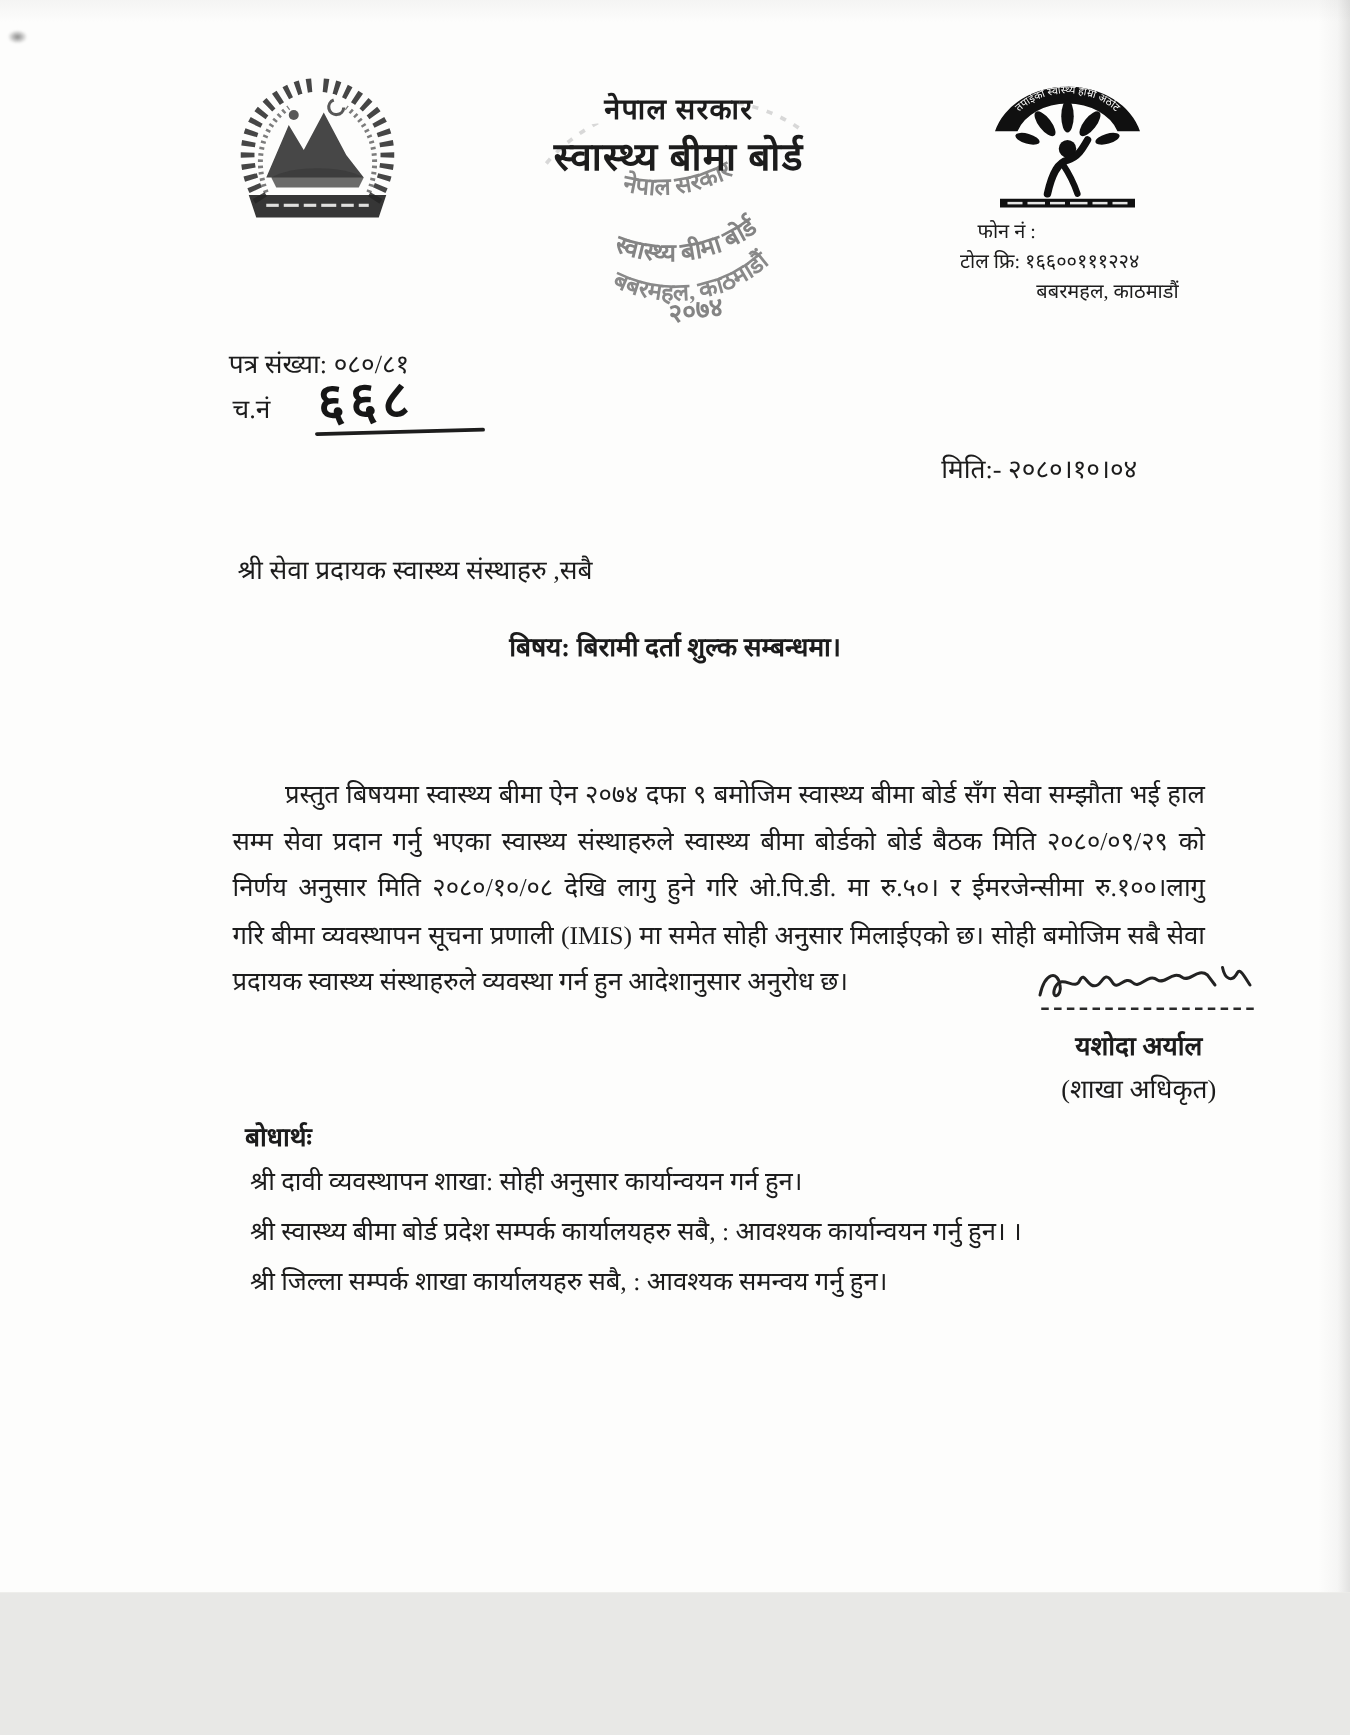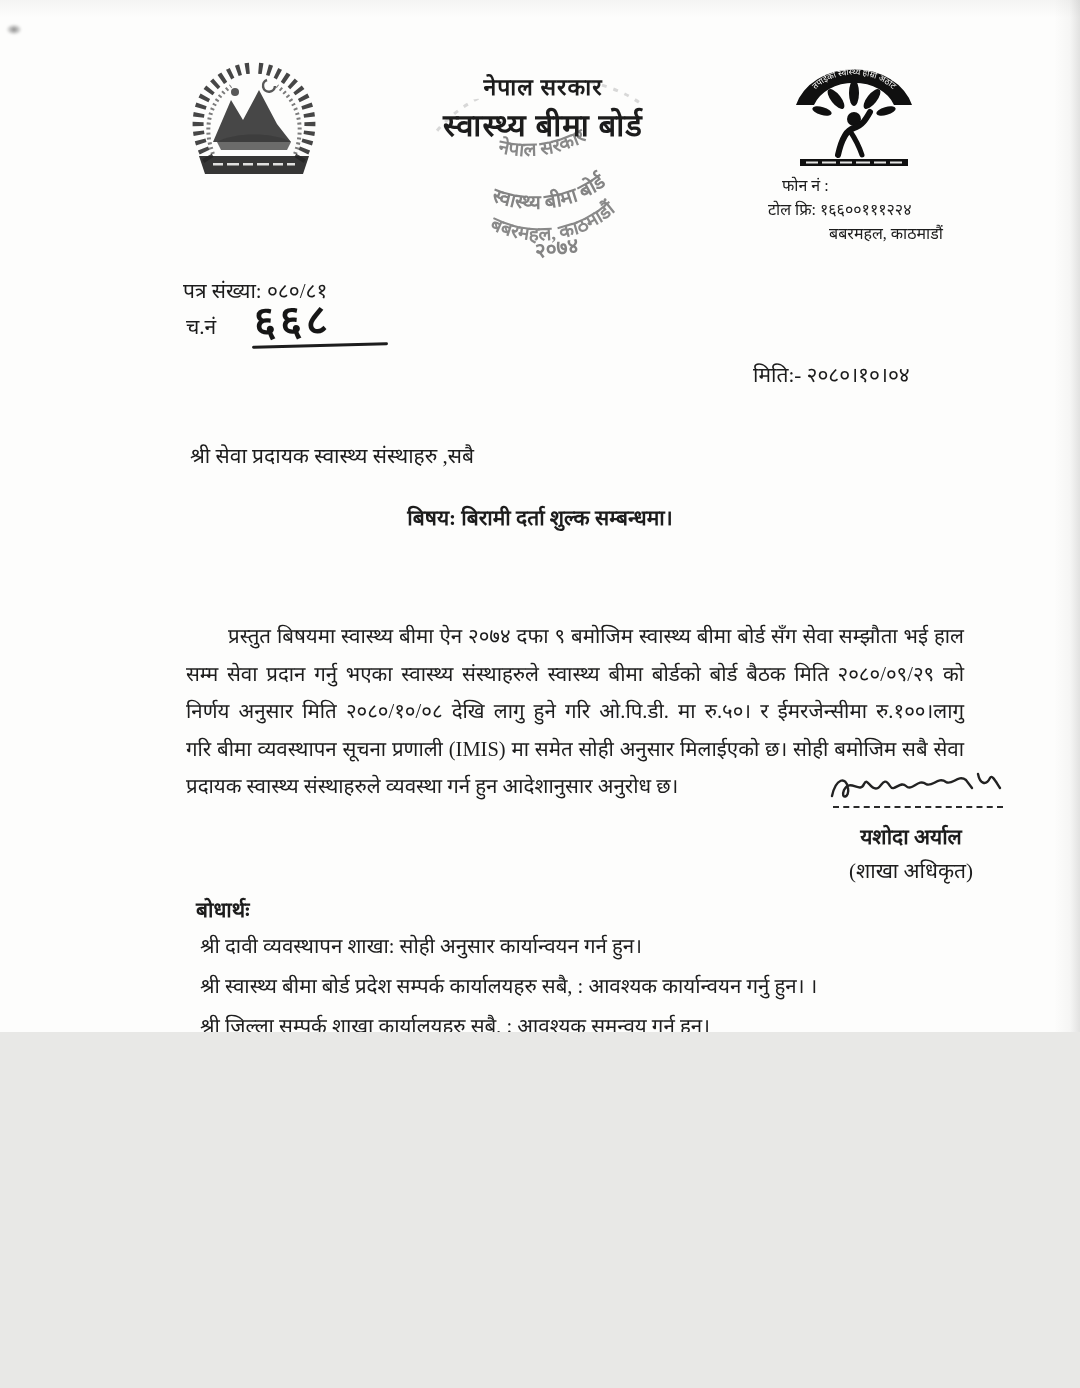--- a/index.html
+++ b/index.html
@@ -1,18 +1,18 @@
 <!DOCTYPE html>
 <html><head>
 <meta charset="utf-8">
 <style>
   html,body{margin:0;padding:0;background:#e8e8e6;}
   .page{
     position:relative;
-    width:1080px;height:1032px;
+    width:1080px;height:1274px;
     margin:0 auto;
     background:#fdfdfc;
     overflow:hidden;
     font-family:"Liberation Serif","DejaVu Serif",serif;
     color:#1c1c1c;
   }
   .page::after{
     content:"";position:absolute;inset:0;pointer-events:none;
     background:
       linear-gradient(to left, rgba(60,60,60,.14), rgba(60,60,60,.04) 10px, transparent 26px),

